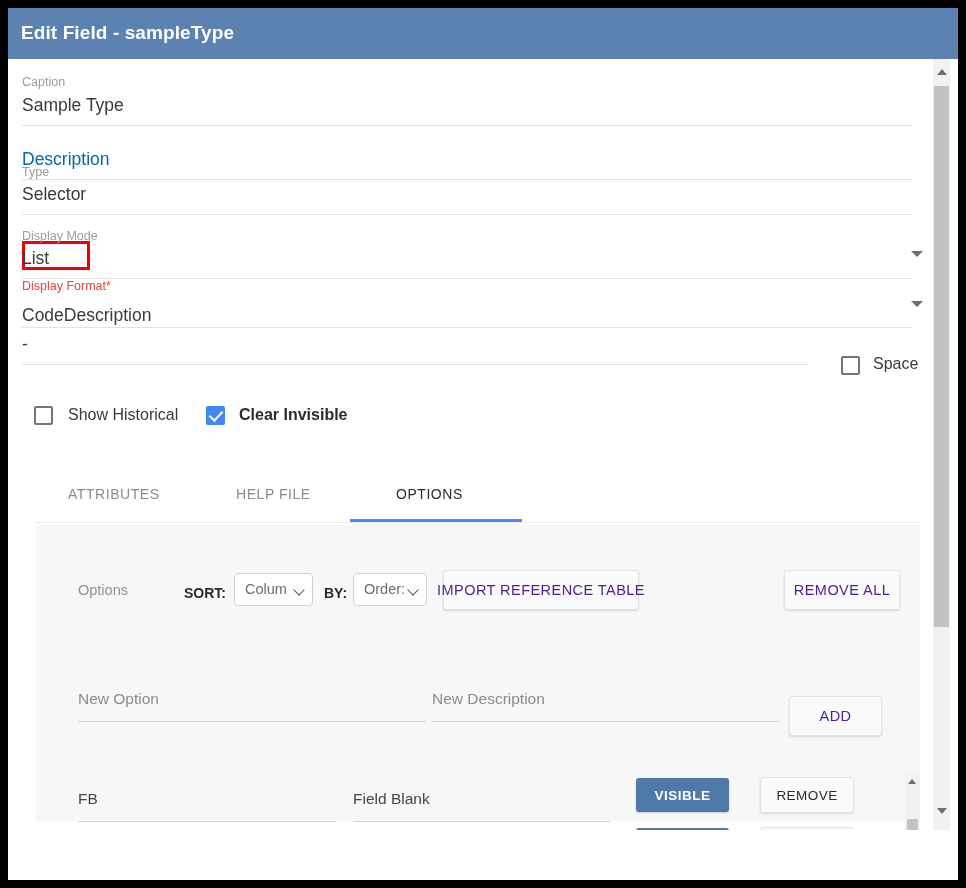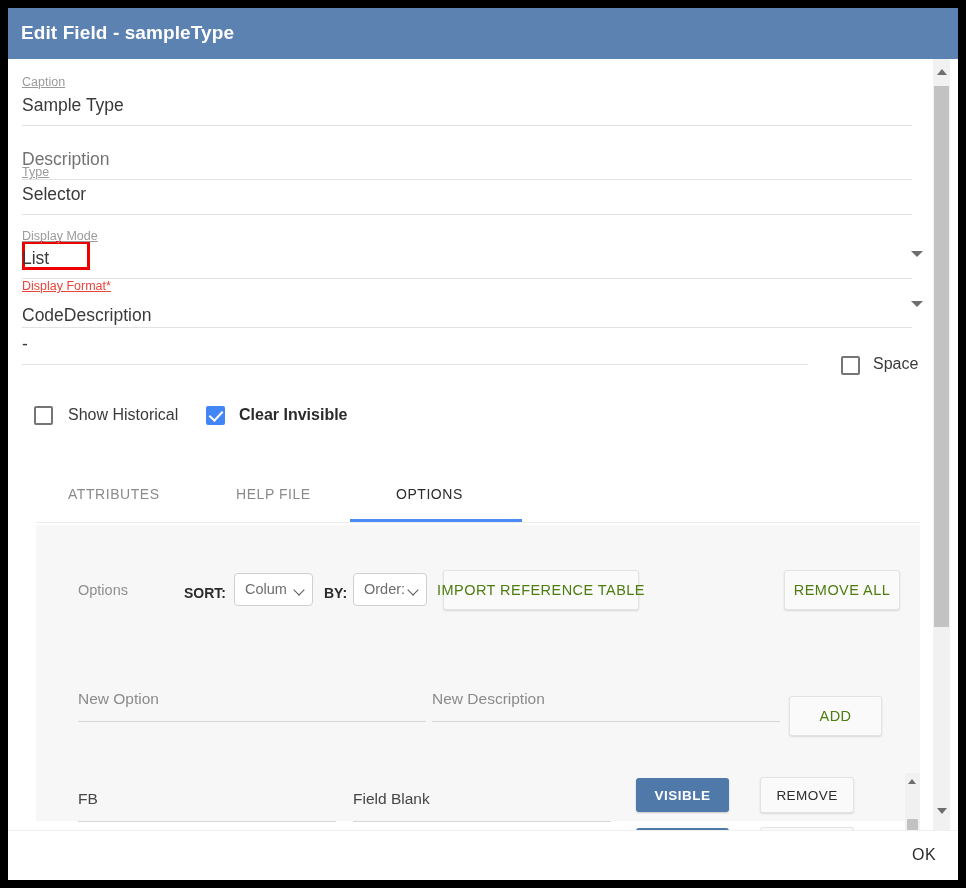--- a/index.html
+++ b/index.html
@@ -63,31 +63,30 @@
   
   .field {
     position: absolute;
     left: 14px;
   }
   .field-label {
     font-size: 12.5px;
     color: #9b9b9b;
     line-height: 14px;
     white-space: nowrap;
-    text-decoration: underline;
   }
   .field-label.req { color: #e8453c; }
   .field-label .star { color: #e8453c; }
   .field-value {
     font-size: 17.5px;
     color: #3a3a3a;
     line-height: 24px;
     white-space: nowrap;
   }
-  .field-value.placeholder { color: #737373; }
+  .field-value.placeholder { color: #0369a1; }
   .field-underline {
     border-bottom: 1px solid #e2e2e2;
   }
   .caret {
     position: absolute;
     width: 0; height: 0;
     border-left: 6px solid transparent;
     border-right: 6px solid transparent;
     border-top: 6px solid #6e6e6e;
   }
@@ -200,21 +199,21 @@
     transform: rotate(45deg);
   }
 
   .mbtn {
     position: absolute;
     height: 40px;
     background: #fafafa;
     border: 1px solid #e3e3e3;
     border-radius: 3px;
     box-shadow: 0 1px 2px rgba(0,0,0,0.12);
-    color: #4d7c0f;
+    color: #4c1d95;
     font-size: 14.5px;
     letter-spacing: 0.45px;
     font-family: "Liberation Sans", sans-serif;
     display: flex;
     align-items: center;
     justify-content: center;
     white-space: nowrap;
     cursor: pointer;
   }
 
@@ -457,18 +456,15 @@
 
     </div>
 
     <div class="main-sb">
       <div class="main-sb-track"></div>
       <div class="main-sb-up"></div>
       <div class="main-sb-thumb"></div>
       <div class="main-sb-down"></div>
     </div>
 
-    <div class="footer">
-      <button class="okbtn">OK</button>
-    </div>
 
   </div>
 </div>
 
 </body></html>

